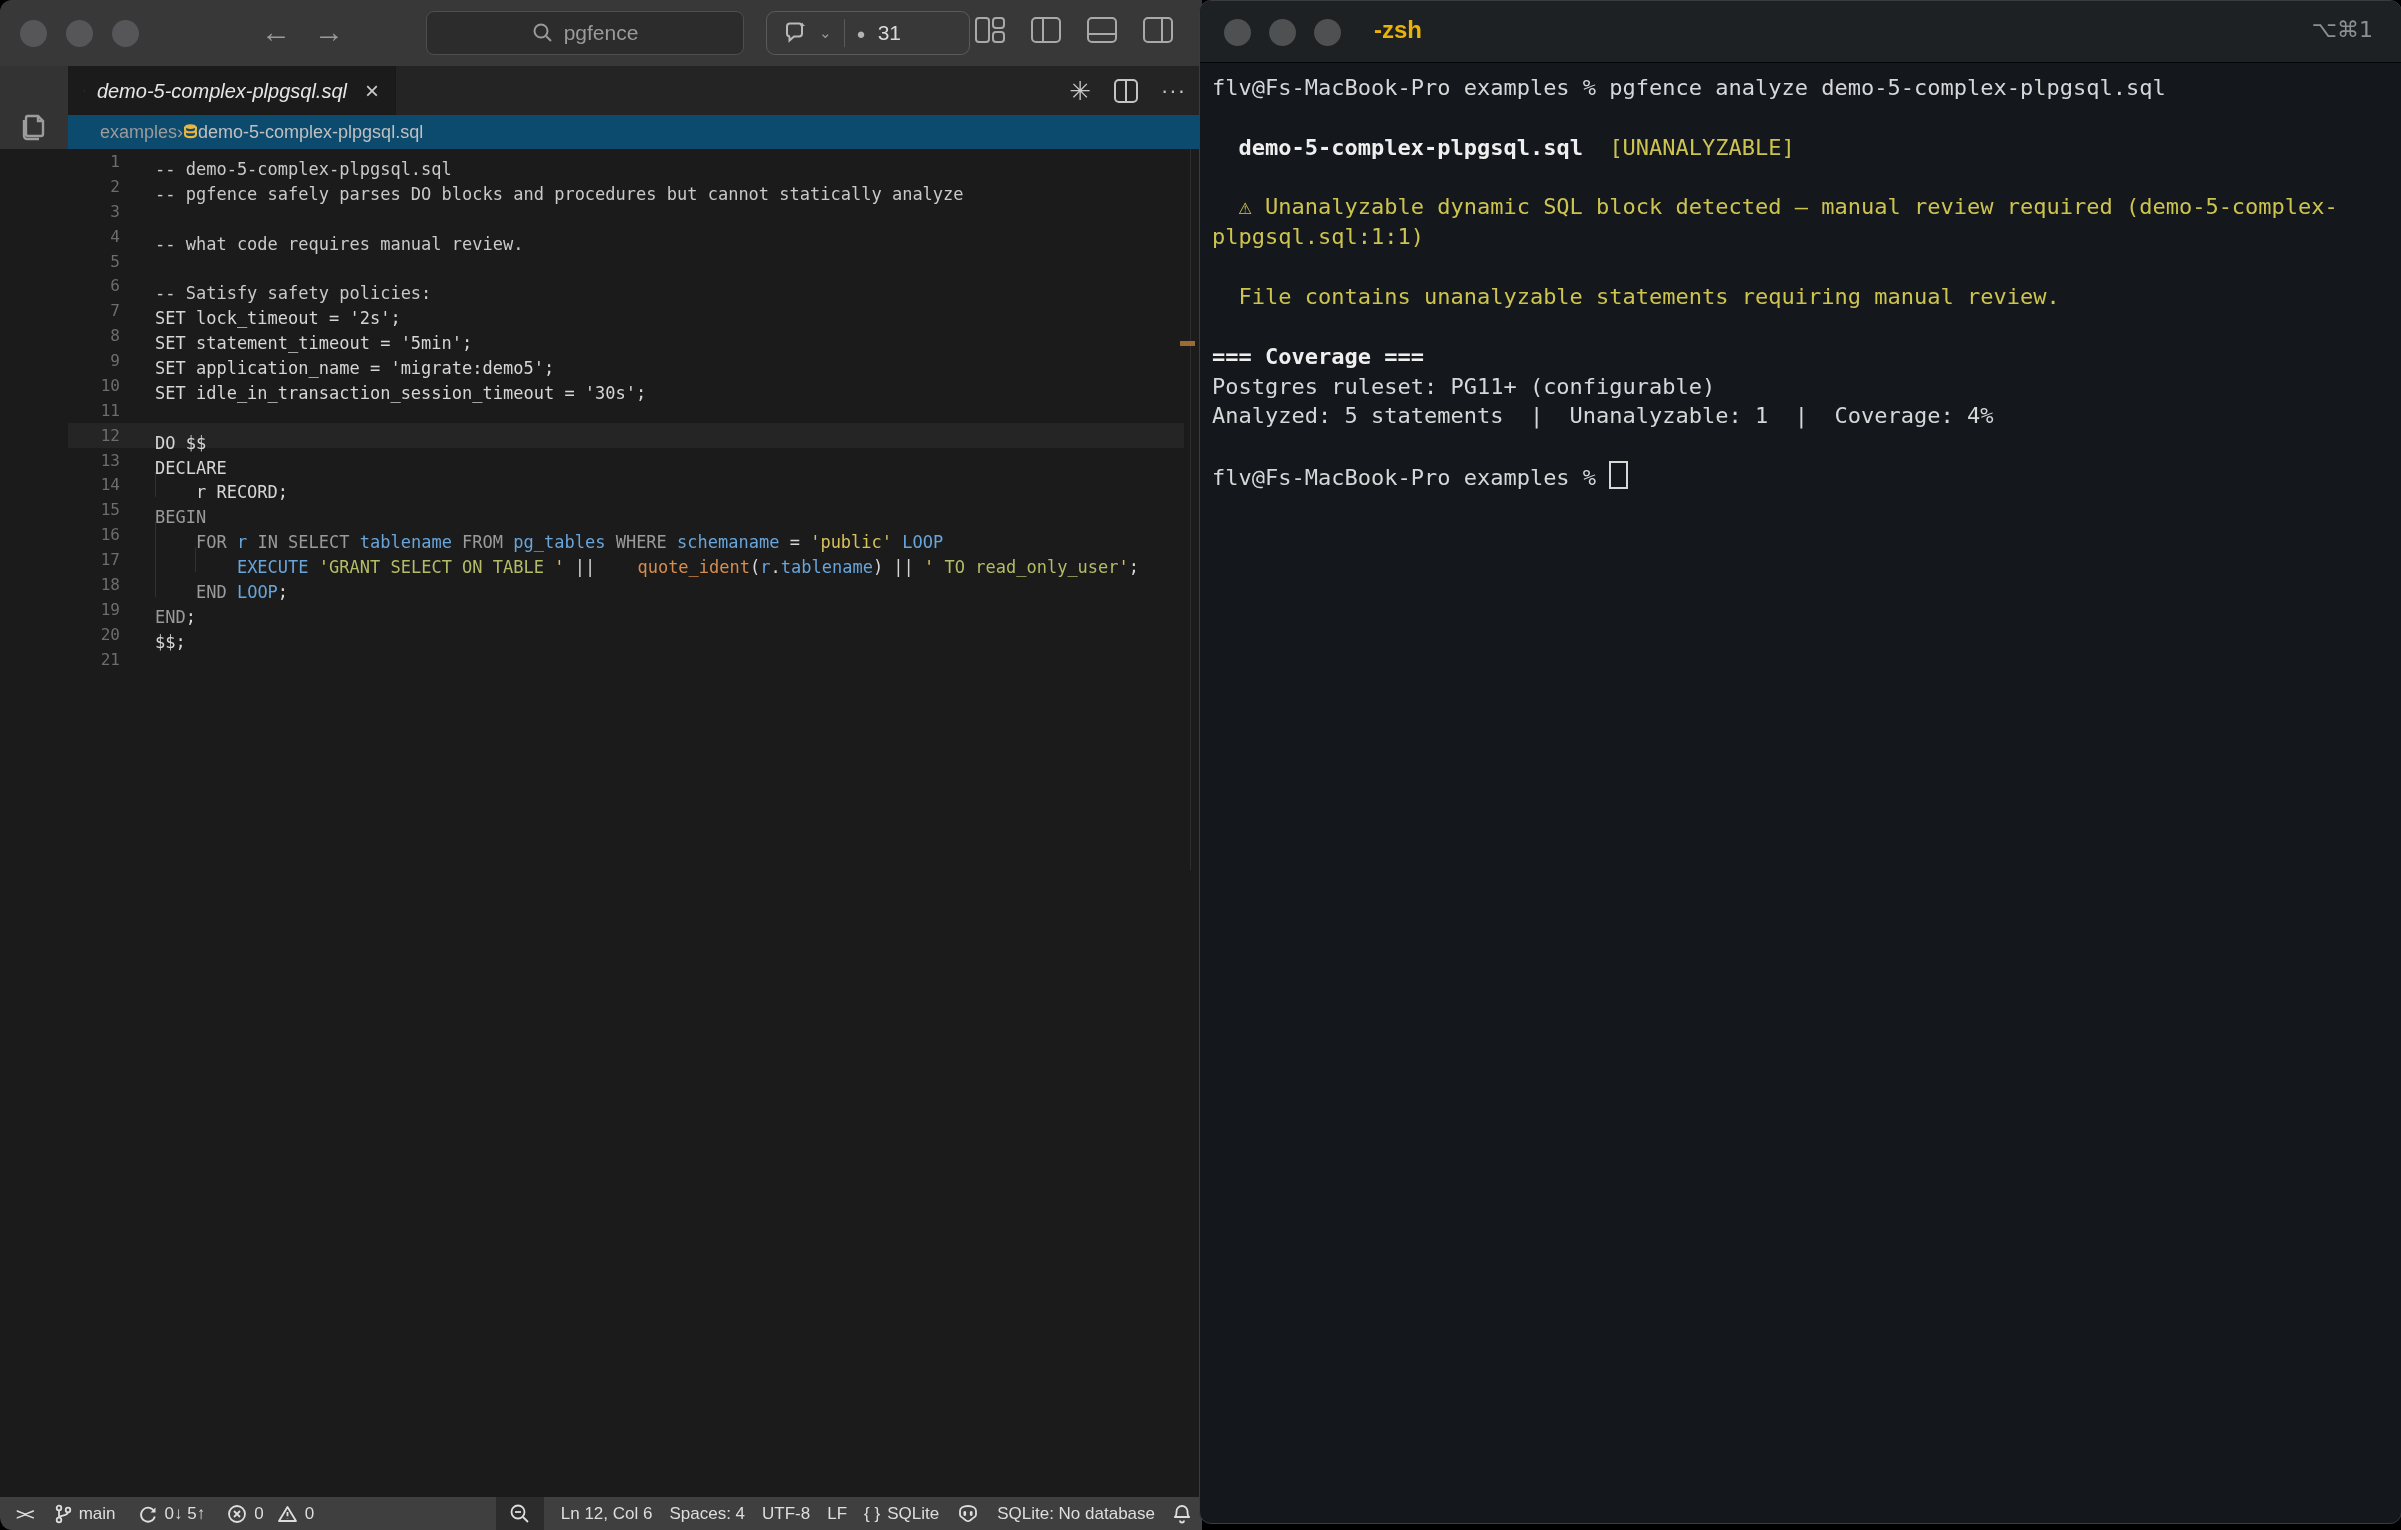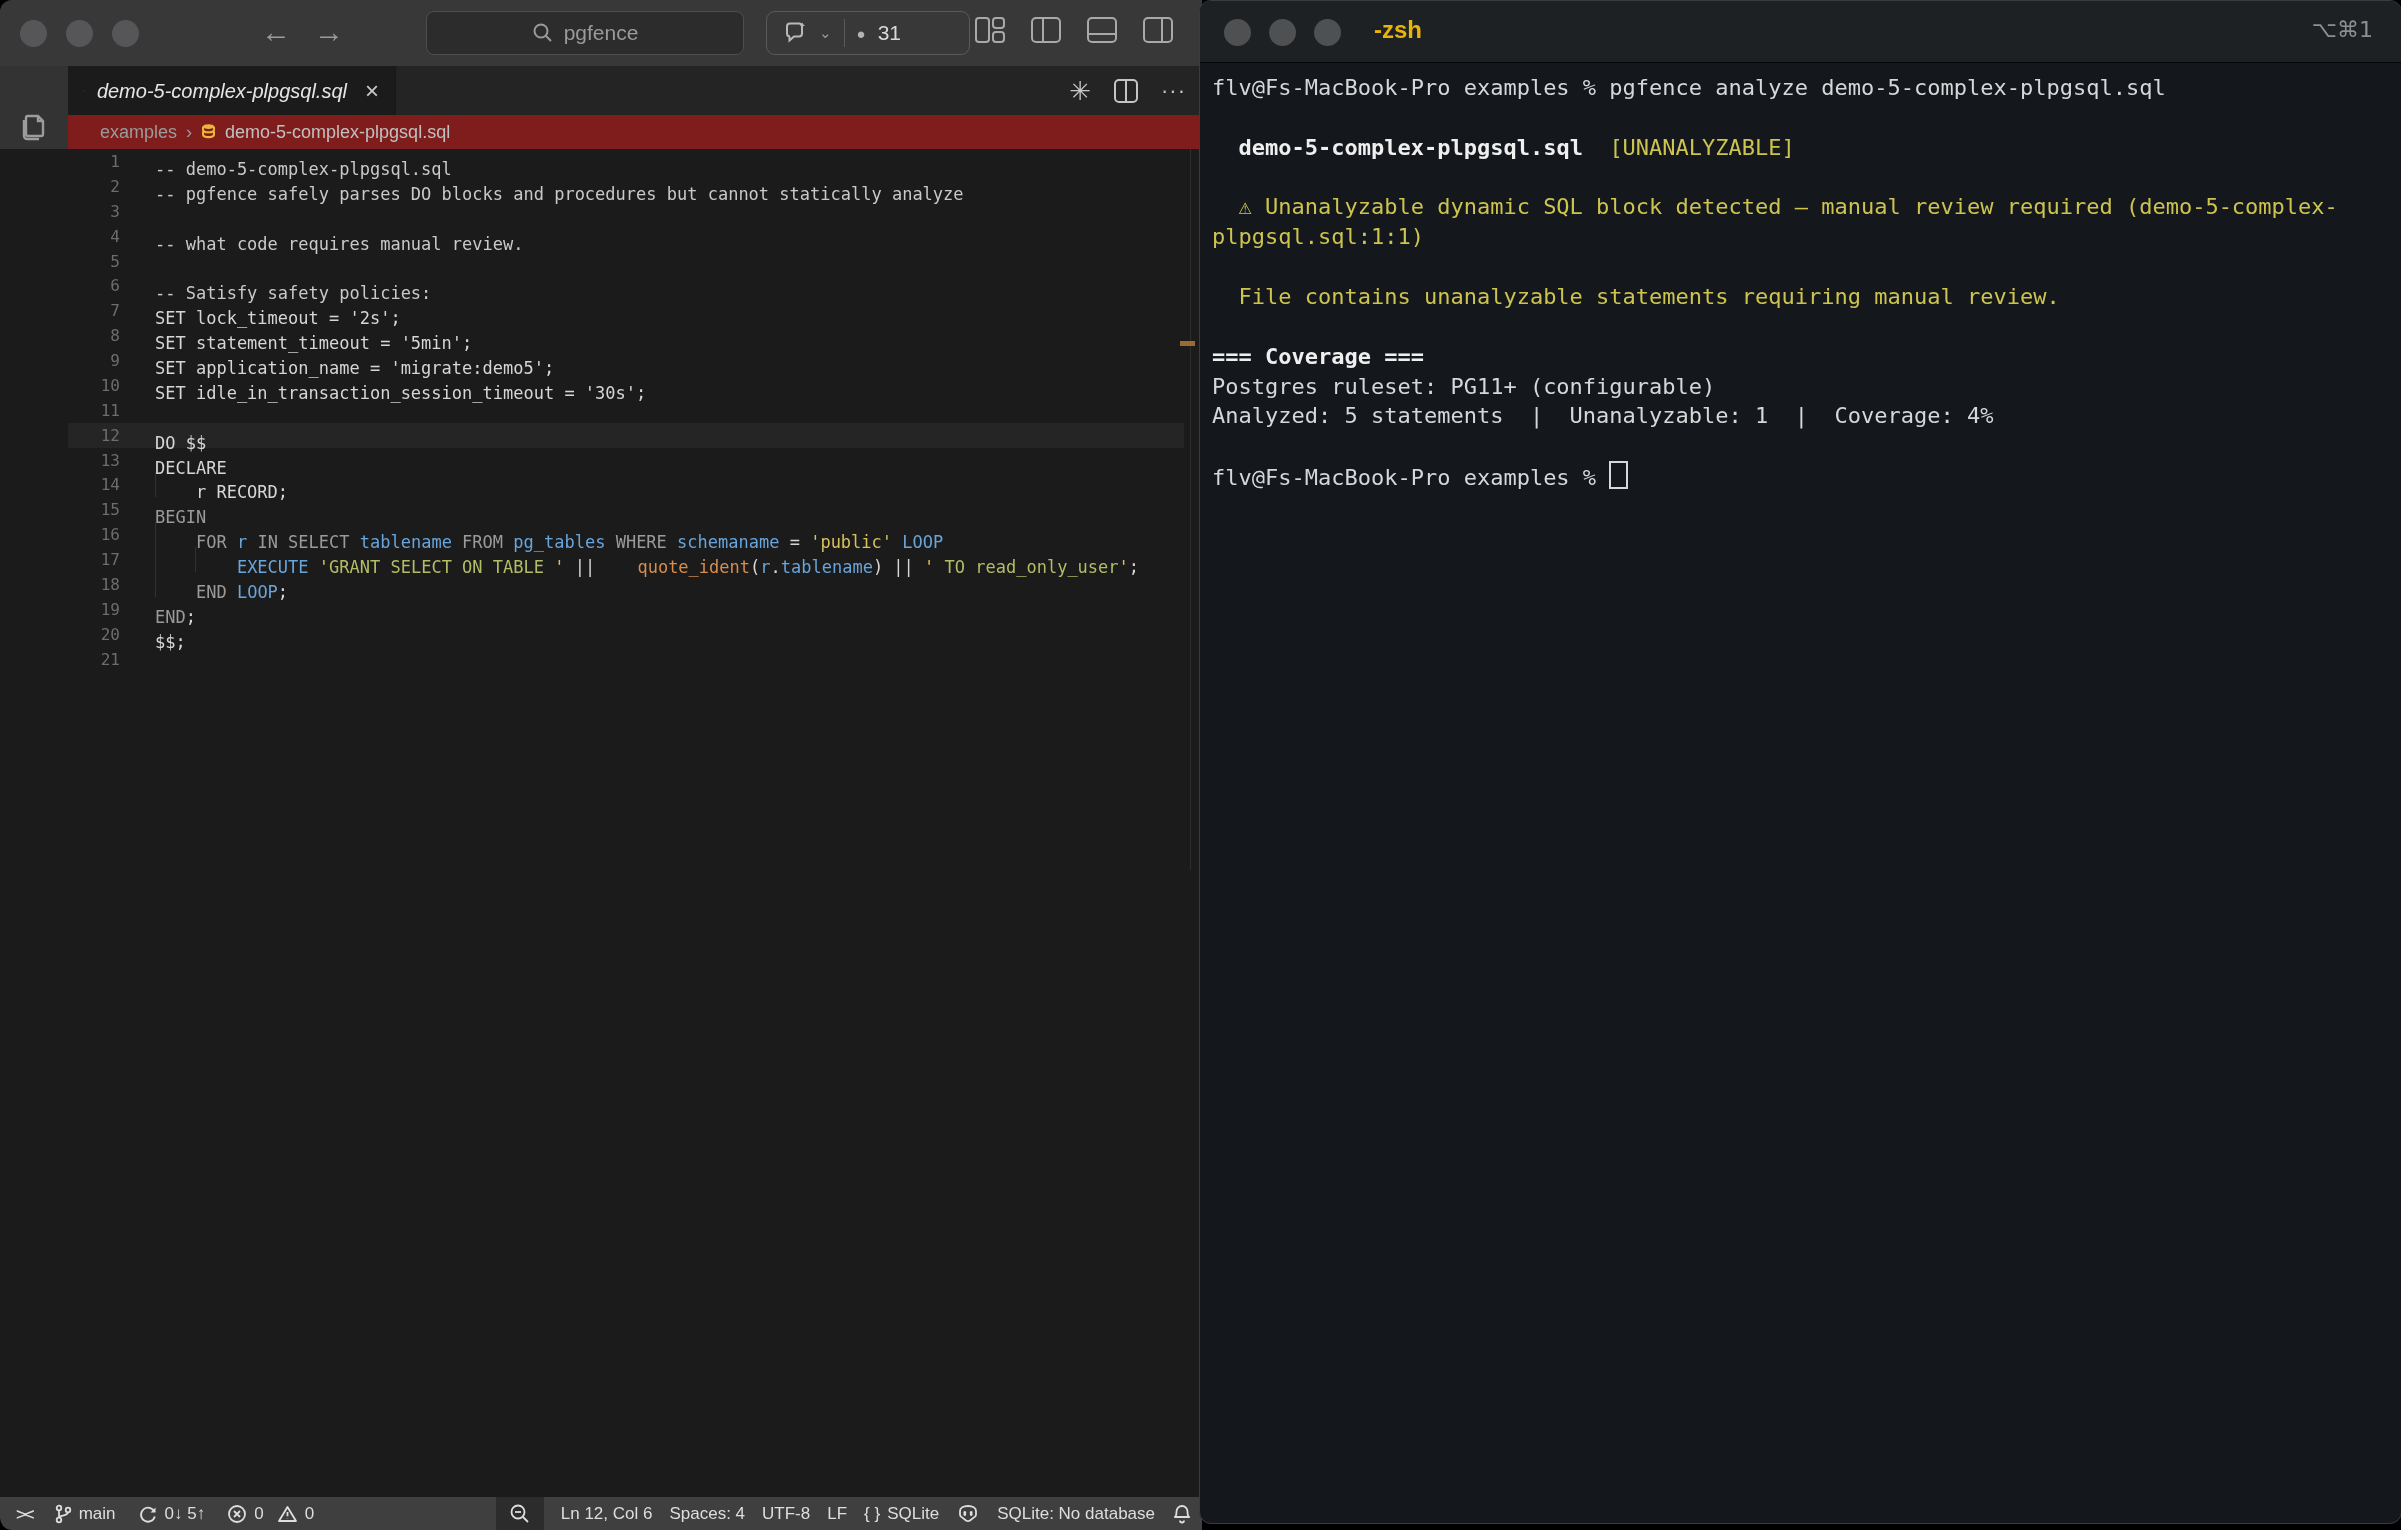--- a/index.html
+++ b/index.html
@@ -23,22 +23,22 @@
   .layout-icons{position:absolute;right:28px;top:15px;display:flex;gap:24px;}
   .lic{width:32px;height:30px;}
   
   #tabbar{position:absolute;left:68px;top:66px;right:0;height:50px;background:#242424;}
   #tab-active{position:absolute;left:0;top:0;width:328px;height:50px;background:#1b1b1b;
     border-right:1px solid #181818;display:flex;align-items:center;gap:12px;padding:0 16px;box-sizing:border-box;}
   #tab-active .tab-label{font-style:italic;font-size:20px;color:#e6e6e6;white-space:nowrap;}
   .tab-close{color:#c9c9c9;font-size:24px;margin-left:6px;line-height:20px;}
   .editor-actions{position:absolute;right:16px;top:0;height:50px;display:flex;align-items:center;gap:22px;color:#c4c4c4;}
   
-  #breadcrumb{position:absolute;left:68px;top:115px;right:0;height:34px;background:#7f1d1d;
-    display:flex;align-items:center;gap:9px;padding-left:32px;color:#9b9b9b;font-size:18px;}
+  #breadcrumb{position:absolute;left:68px;top:115px;right:0;height:34px;background:#0c4a6e;
+    display:flex;align-items:center;padding-left:32px;color:#9b9b9b;font-size:18px;}
   
   #activitybar{position:absolute;left:0;top:66px;width:68px;bottom:33px;background:#333333;}
   .act{position:absolute;left:0;width:68px;height:52px;display:flex;align-items:center;justify-content:center;}
   .json-badge{width:38px;height:38px;border-radius:50%;background:#999999;color:#2e2e2e;
     font-size:14px;font-weight:bold;display:flex;align-items:center;justify-content:center;}
   .openai-glyph{font-size:30px;color:#9a9a9a;line-height:30px;}
   
   #code{position:absolute;left:0;top:149px;right:0;height:1348px;background:#1b1b1b;}
   #code-current{position:absolute;left:68px;width:1116px;height:25px;background:#252525;}
   .code-row{position:absolute;left:68px;right:0;height:25px;font-family:"DejaVu Sans Mono",monospace;

